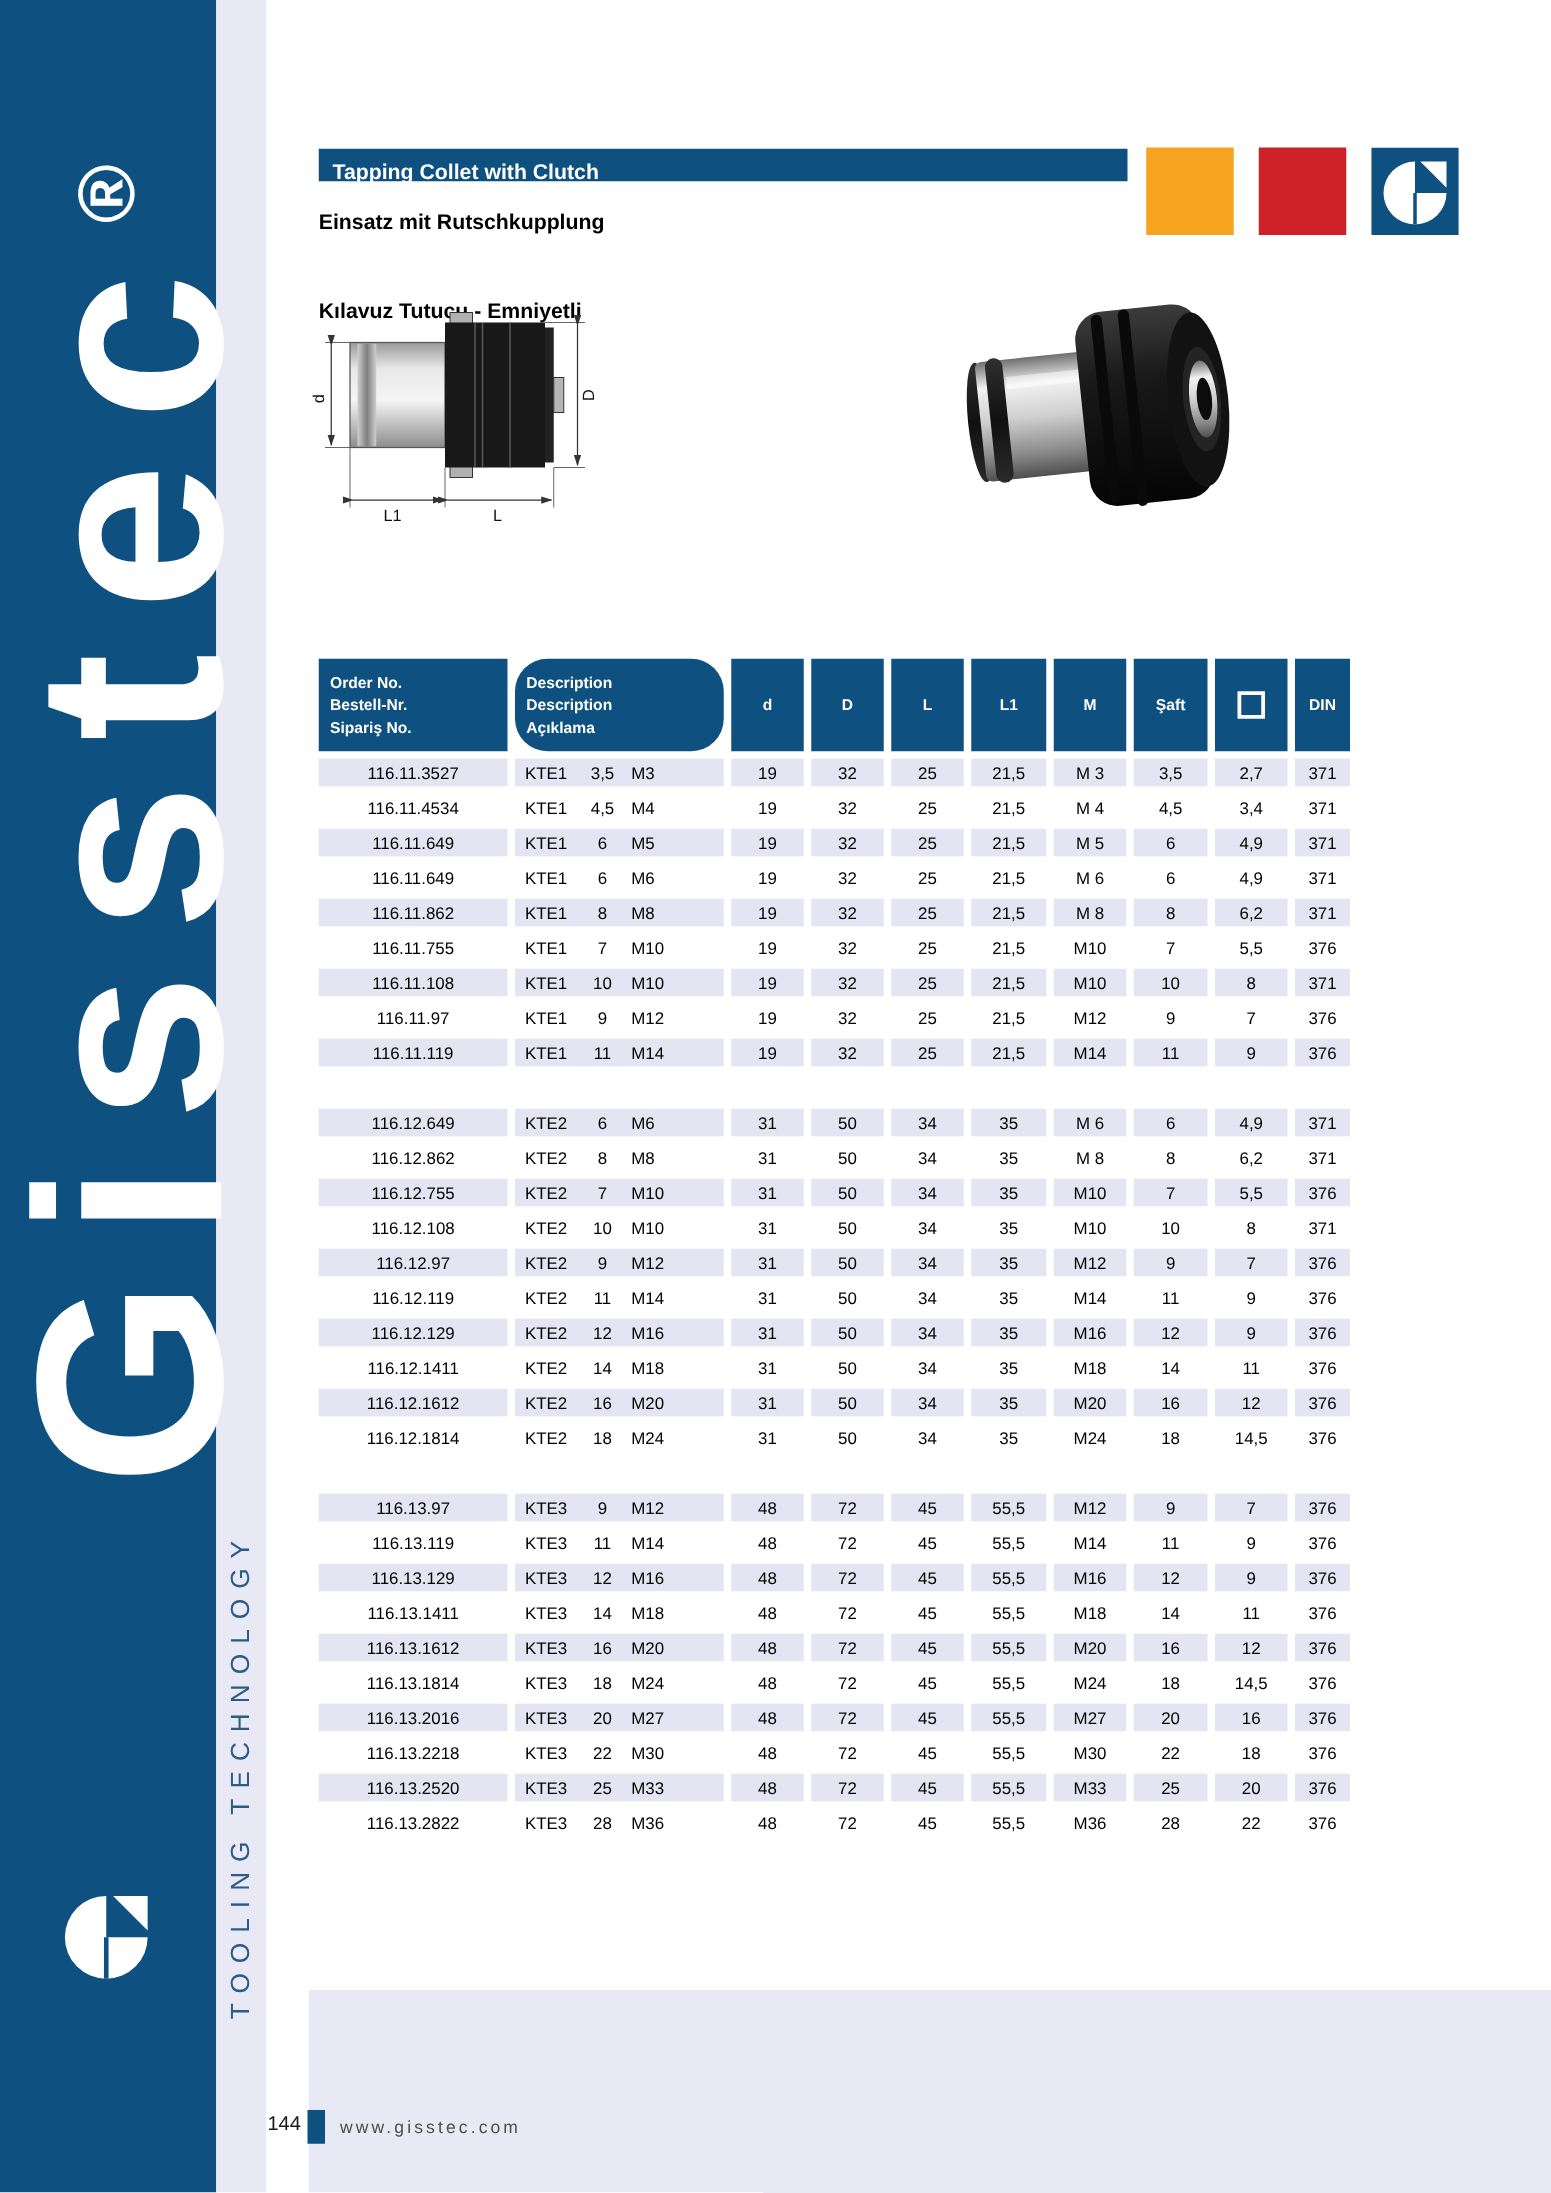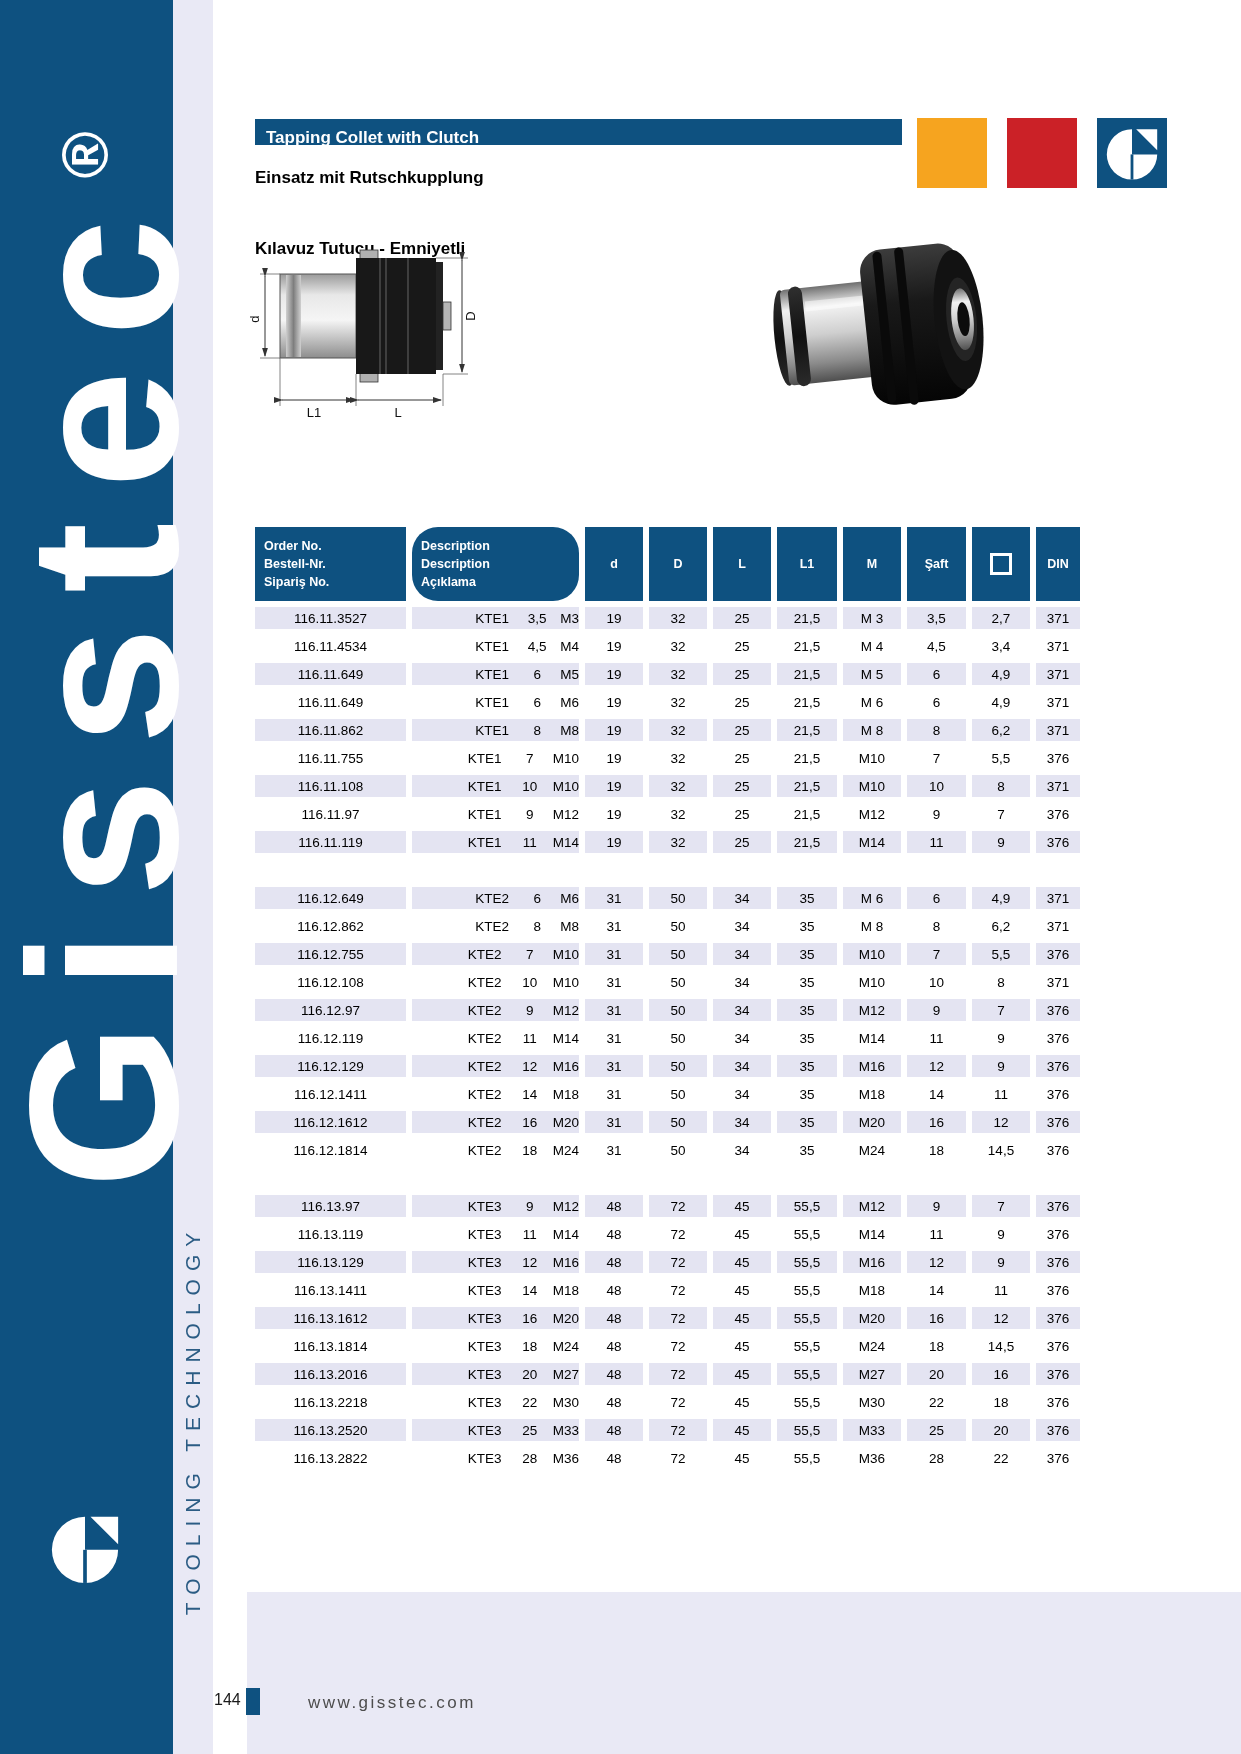--- a/index.html
+++ b/index.html
@@ -39,33 +39,33 @@
   table.spec th{background:#0e5180;color:#ffffff;font-size:12.5px;font-weight:bold;
                 height:74px;vertical-align:middle;text-align:center;padding:0;}
   table.spec th.left{text-align:left;padding-left:9px;}
   table.spec th div{line-height:1.45;}
   table.spec td{height:22px;font-size:13.5px;color:#000;text-align:center;
                 vertical-align:middle;white-space:pre;padding:0;}
   table.spec tr.tint td{background:#e4e4f2;}
   table.spec tr.spacer td{height:22px;background:transparent;}
   td.order{text-align:left;padding-left:10px;}
   td.desc{text-align:left;}
-  .desc-wrap{display:flex;align-items:center;padding-left:8px;justify-content:flex-end;}
+  .desc-wrap{display:flex;align-items:center;padding-left:8px;}
   .desc-code{width:46px;text-align:left;}
   .desc-size{width:32px;text-align:center;}
   .desc-thread{margin-left:7px;text-align:left;}
   .square-glyph{display:inline-block;width:16px;height:16px;border:3px solid #ffffff;
                 vertical-align:middle;}
 
   
   .bottom-panel{position:absolute;left:247px;top:1592px;width:994px;height:162px;background:#e9e9f5;}
   .page-number{position:absolute;left:214px;top:1691px;font-size:16px;color:#1a1a1a;}
   .footer-divider{position:absolute;left:246px;top:1688px;width:14px;height:27px;background:#0e5180;}
-  .website{position:absolute;left:272px;top:1693px;font-size:17px;letter-spacing:2.5px;
-           color:#4d4d4d;text-decoration:none;margin-left:36px;}
+  .website{position:absolute;left:272px;top:1693px;font-size:14px;letter-spacing:2.5px;
+           color:#4d4d4d;text-decoration:none;}
 </style>
 </head>
 <body>
 
 <div class="sidebar"></div>
 <div class="lavender-strip"></div>
 
 <div class="brand"><span>Gisstec</span><sup>®</sup></div>
 
 <div class="tagline">TOOLING TECHNOLOGY</div>

